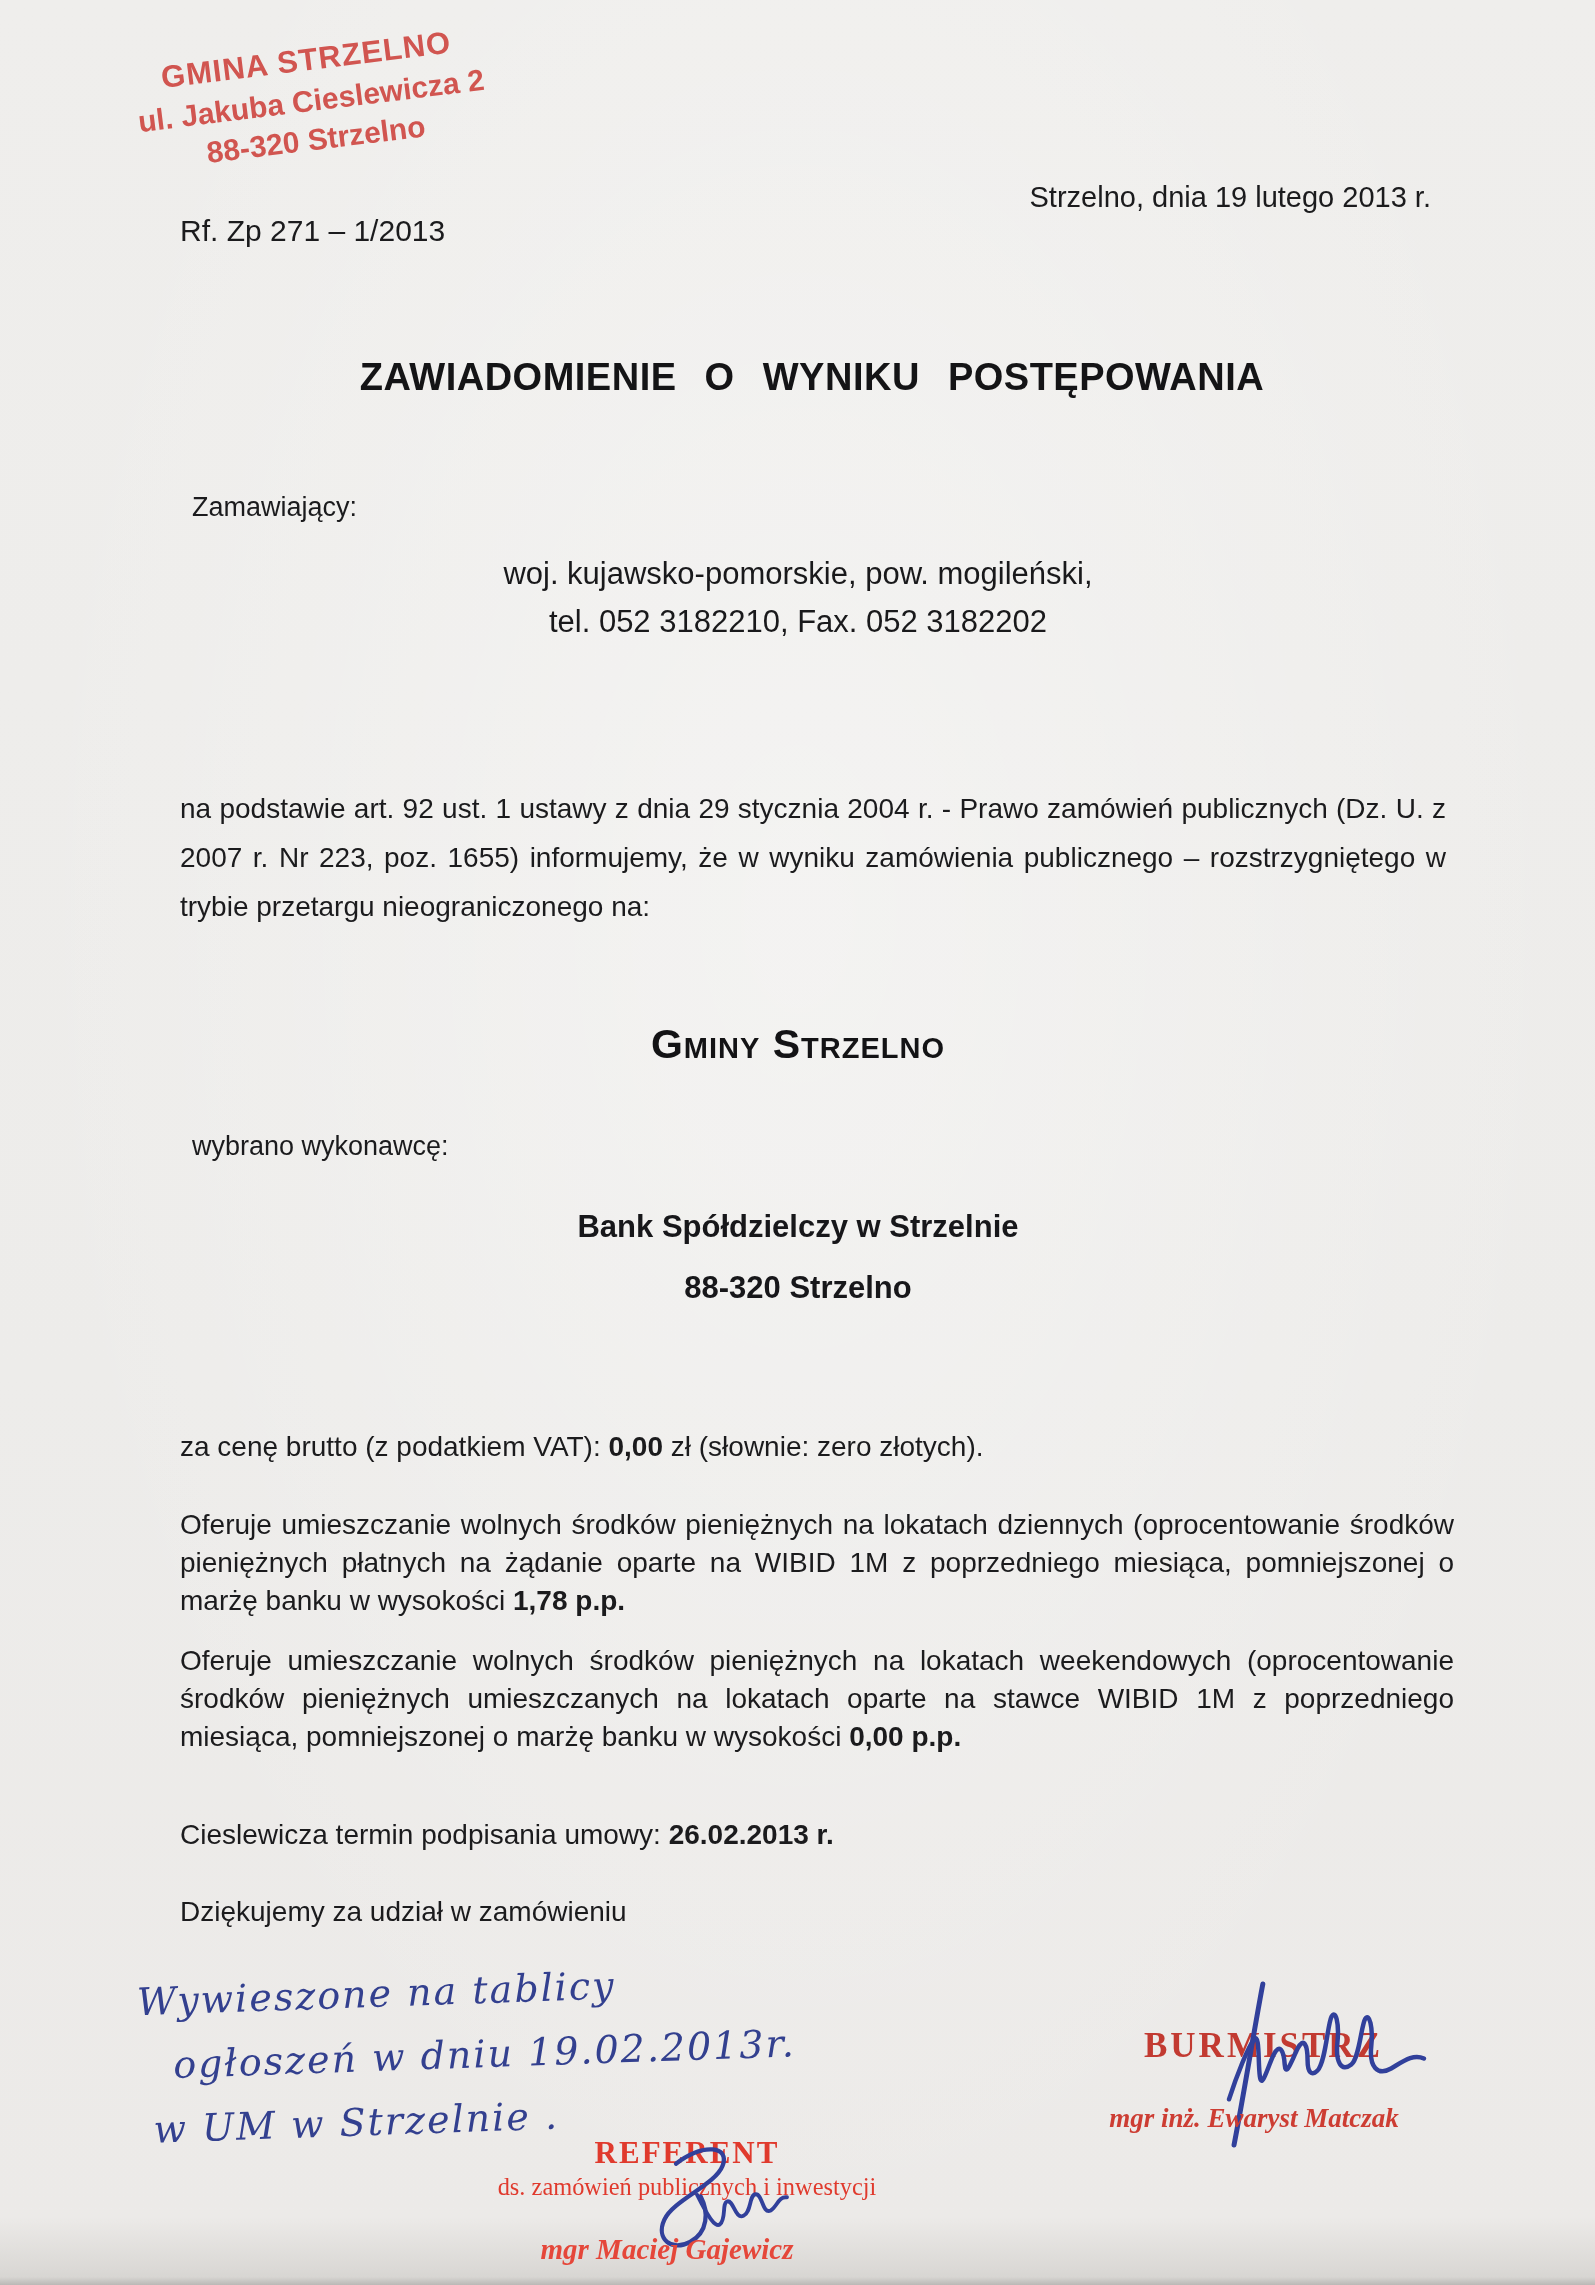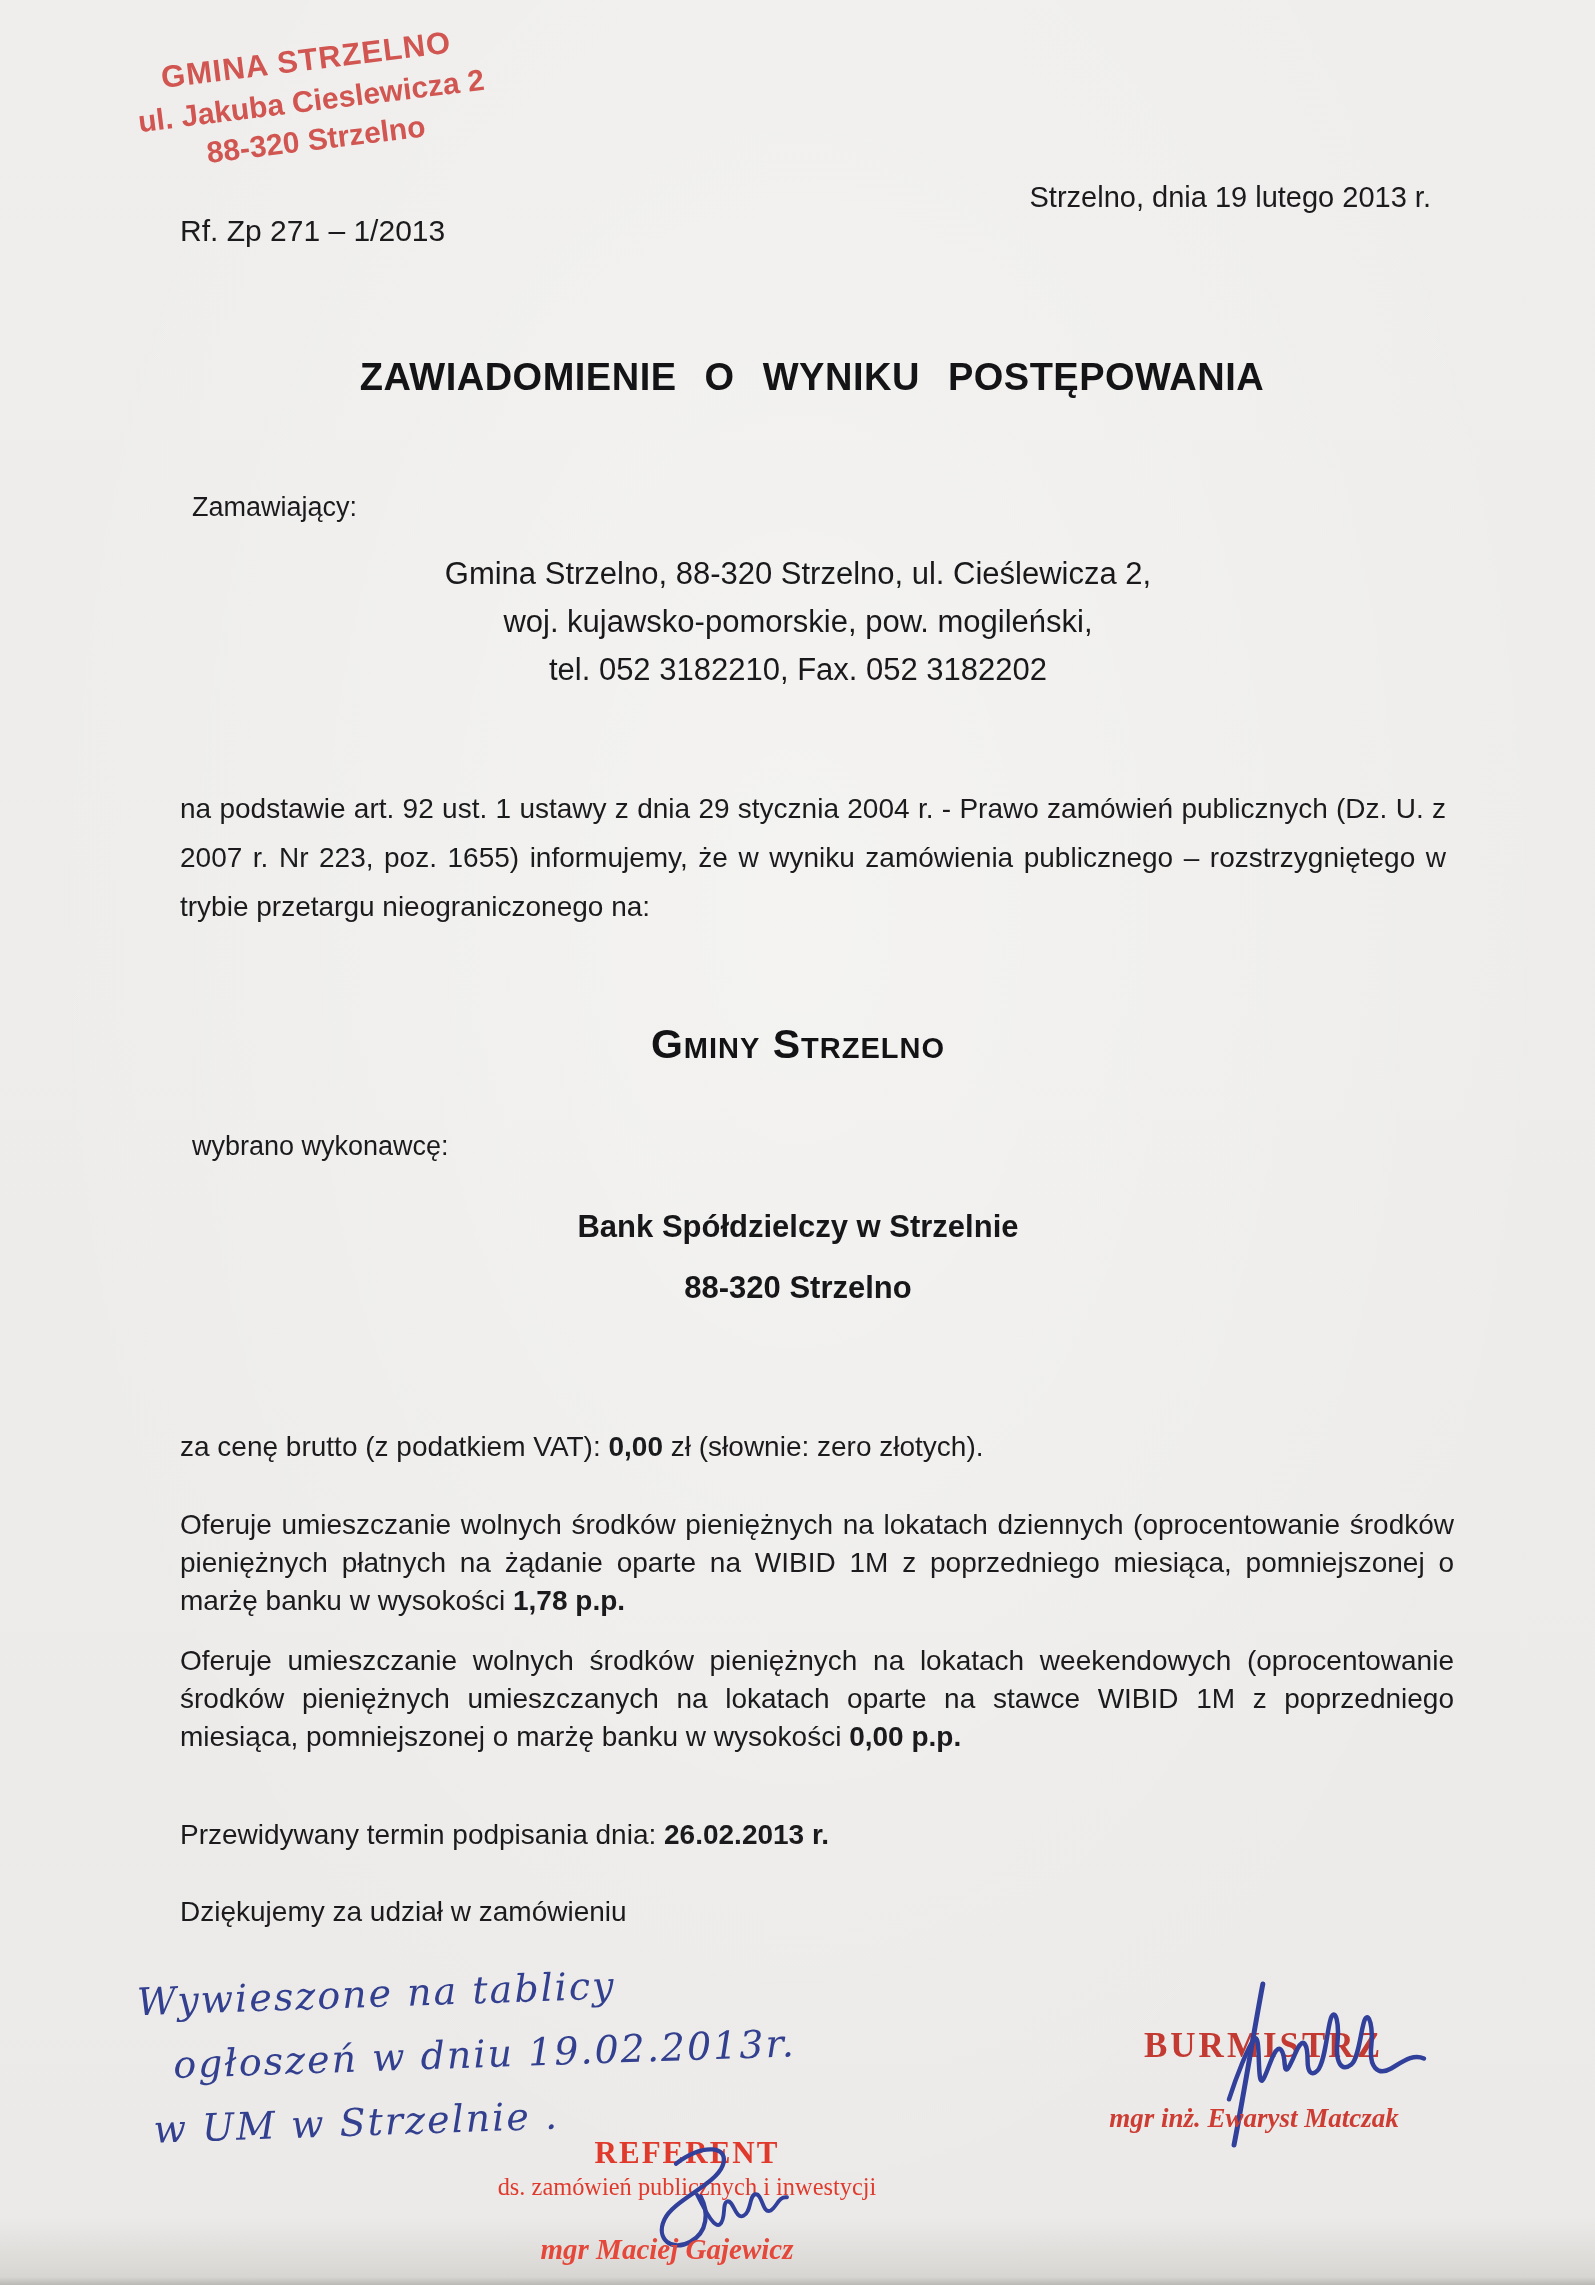--- a/index.html
+++ b/index.html
@@ -144,21 +144,20 @@
   </div>
 
   <div class="abs place-date">Strzelno, dnia 19 lutego 2013 r.</div>
   <div class="abs reference">Rf. Zp 271 – 1/2013</div>
 
   <div class="abs doc-title">ZAWIADOMIENIE O WYNIKU POSTĘPOWANIA</div>
 
   <div class="abs ordering-label">Zamawiający:</div>
 
   <div class="abs address-block">
-    <div>Gmina Strzelno, 88-320 Strzelno, ul. Cieślewicza 2,</div>
     <div>woj. kujawsko-pomorskie, pow. mogileński,</div>
     <div>tel. 052 3182210, Fax. 052 3182202</div>
   </div>
 
   <div class="abs legal">na podstawie art. 92 ust. 1 ustawy z dnia 29 stycznia 2004 r. - Prawo zamówień publicznych (Dz. U. z 2007 r. Nr 223, poz. 1655) informujemy, że w wyniku zamówienia publicznego – rozstrzygniętego w trybie przetargu nieograniczonego na:</div>
 
   <div class="abs subject2">Gminy Strzelno</div>
 
   <div class="abs contractor-label">wybrano wykonawcę:</div>
 
@@ -166,21 +165,21 @@
     <div>Bank Spółdzielczy w Strzelnie</div>
     <div>88-320 Strzelno</div>
   </div>
 
   <div class="abs price-line"><span>za cenę brutto (z podatkiem VAT): </span><b>0,00</b><span> zł (słownie: zero złotych).</span></div>
 
   <div class="abs offer offer1"><span>Oferuje umieszczanie wolnych środków pieniężnych na lokatach dziennych (oprocentowanie środków pieniężnych płatnych na żądanie oparte na WIBID 1M z poprzedniego miesiąca, pomniejszonej o marżę banku w wysokości </span><b>1,78 p.p.</b></div>
 
   <div class="abs offer offer2"><span>Oferuje umieszczanie wolnych środków pieniężnych na lokatach weekendowych (oprocentowanie środków pieniężnych umieszczanych na lokatach oparte na stawce WIBID 1M z poprzedniego miesiąca, pomniejszonej o marżę banku w wysokości </span><b>0,00 p.p.</b></div>
 
-  <div class="abs signing"><span>Przewidywany termin podpisania dnia: </span><b>26.02.2013 r.</b></div>
+  <div class="abs signing"><span>Cieslewicza termin podpisania umowy: </span><b>26.02.2013 r.</b></div>
 
   <div class="abs thanks">Dziękujemy za udział w zamówieniu</div>
 
   <div class="abs hand-note">
     <div class="hl1">Wywieszone na tablicy</div>
     <div class="hl2">ogłoszeń w dniu 19.02.2013r.</div>
     <div class="hl3">w UM w Strzelnie .</div>
   </div>
 
   <div class="abs mayor-title">BURMISTRZ</div>

